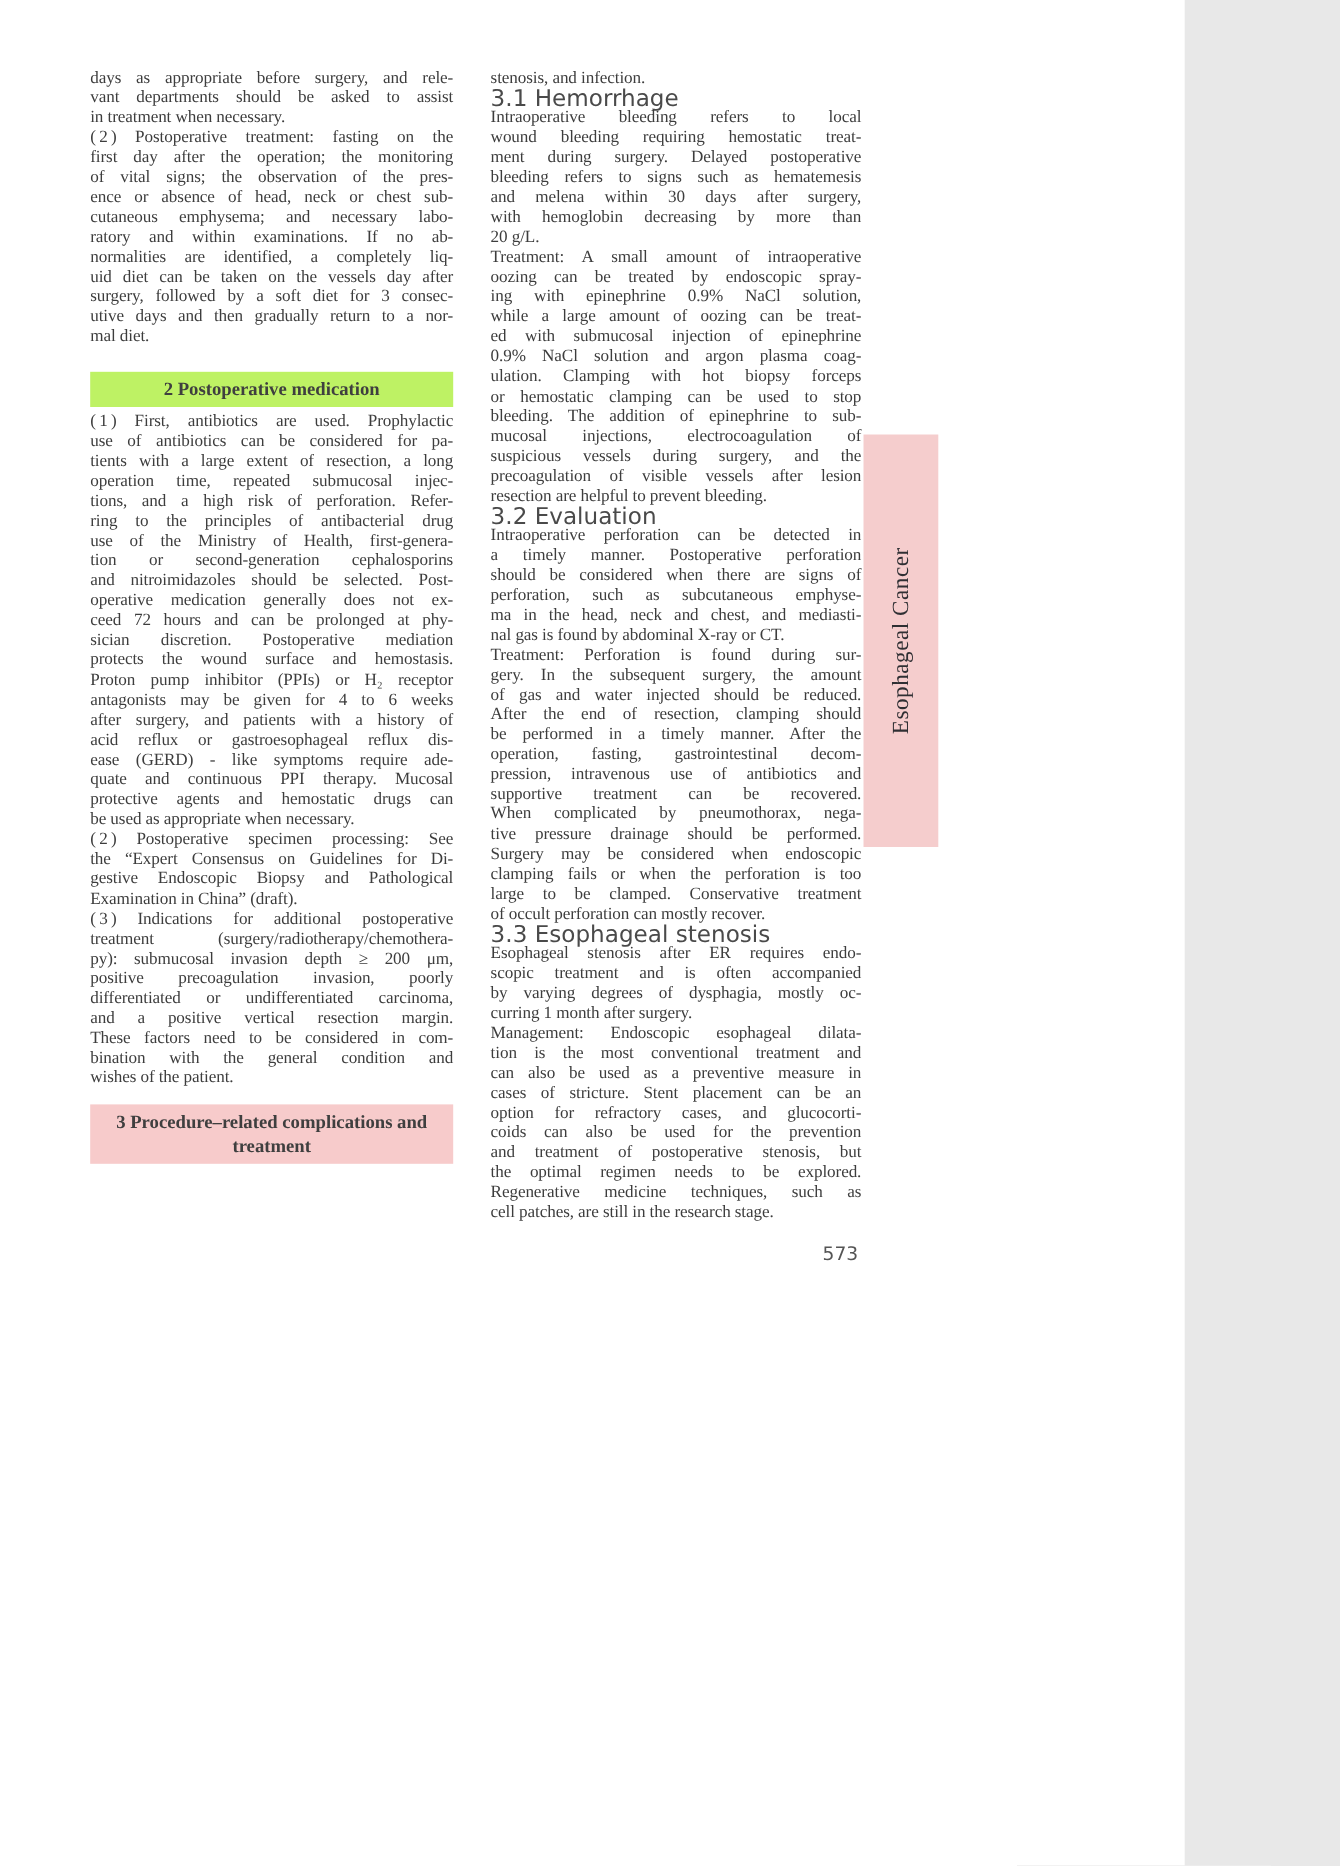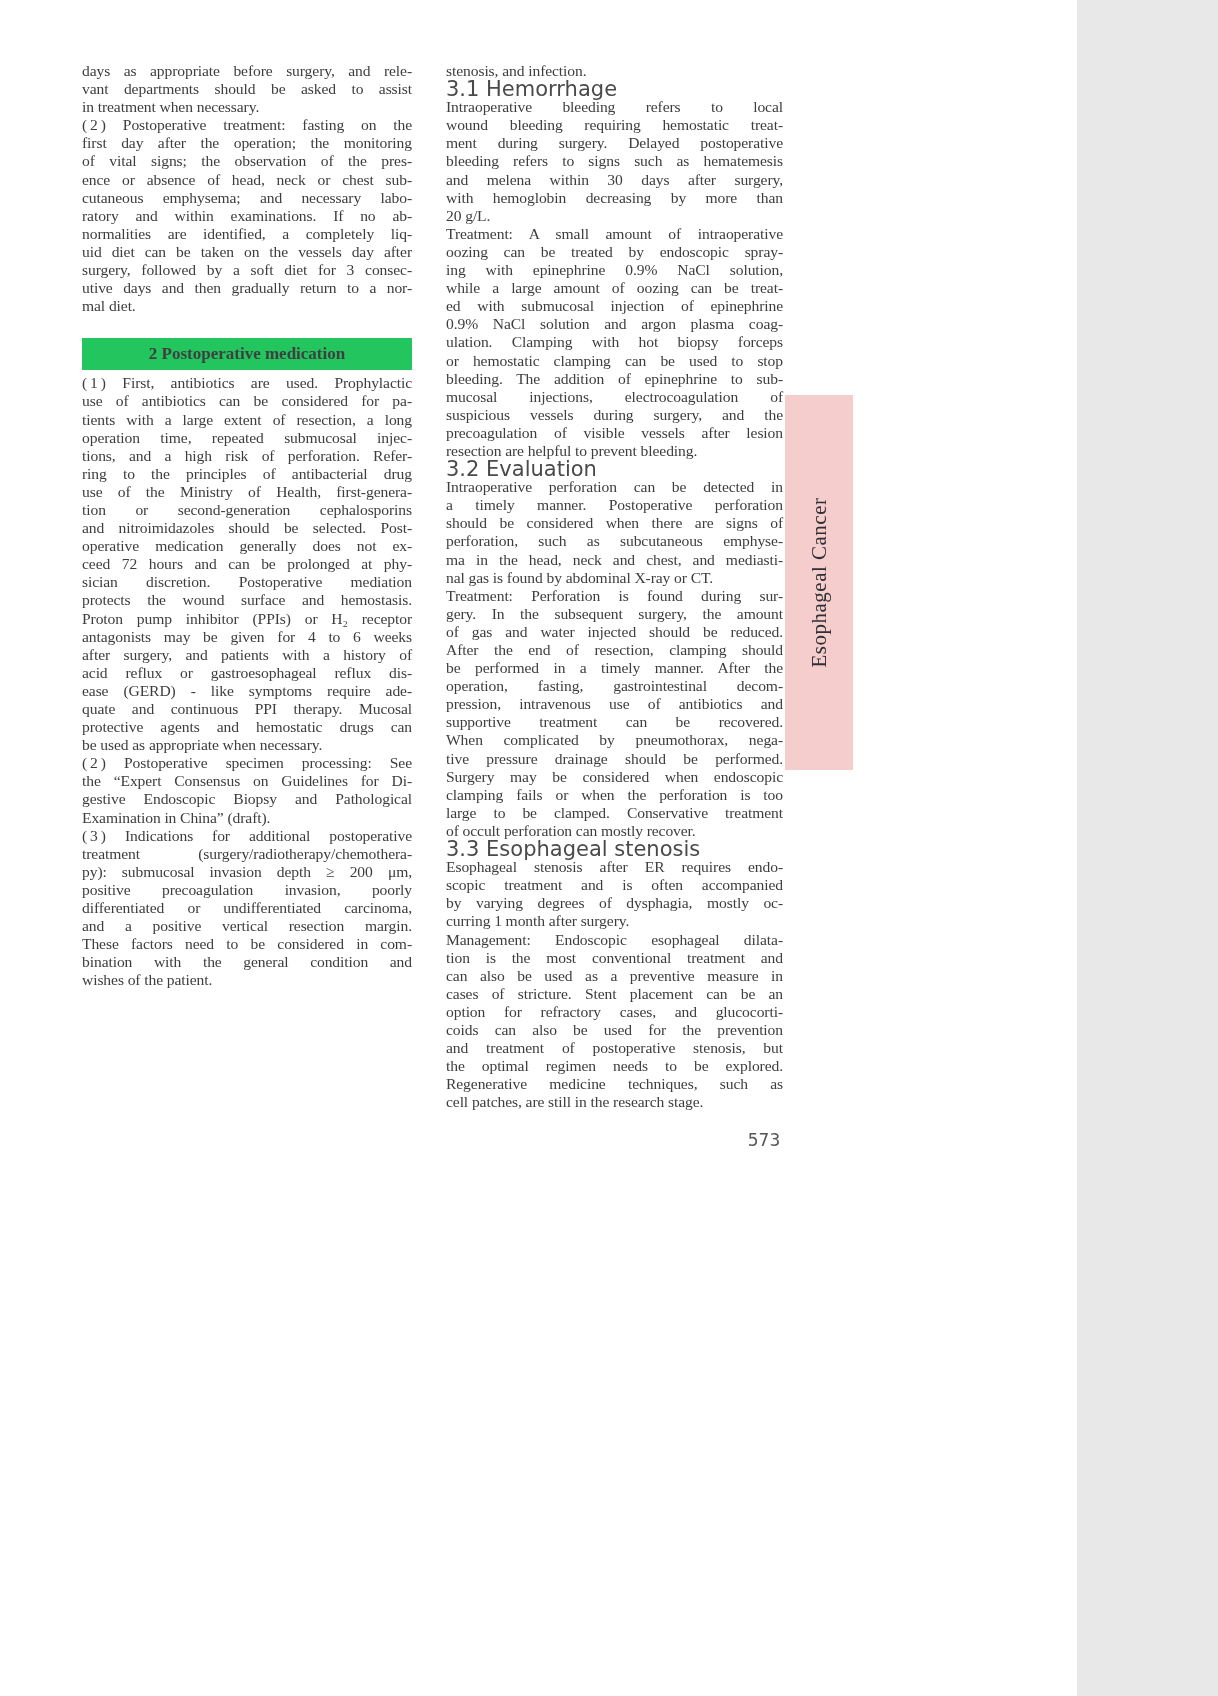--- a/index.html
+++ b/index.html
@@ -80,21 +80,21 @@
         <div class="line">of vital signs; the observation of the pres-</div>
         <div class="line">ence or absence of head, neck or chest sub-</div>
         <div class="line">cutaneous emphysema; and necessary labo-</div>
         <div class="line">ratory and within examinations. If no ab-</div>
         <div class="line">normalities are identified, a completely liq-</div>
         <div class="line">uid diet can be taken on the vessels day after</div>
         <div class="line">surgery, followed by a soft diet for 3 consec-</div>
         <div class="line">utive days and then gradually return to a nor-</div>
         <div class="line last">mal diet.</div>
       </div>
-      <div class="section-header" style="background: #22c55e; margin-top: 23px;">2 Postoperative medication</div>
+      <div class="section-header" style="background: #bef264; margin-top: 23px;">2 Postoperative medication</div>
       <div class="block">
         <div class="line">( 1 ) First, antibiotics are used. Prophylactic</div>
         <div class="line">use of antibiotics can be considered for pa-</div>
         <div class="line">tients with a large extent of resection, a long</div>
         <div class="line">operation time, repeated submucosal injec-</div>
         <div class="line">tions, and a high risk of perforation. Refer-</div>
         <div class="line">ring to the principles of antibacterial drug</div>
         <div class="line">use of the Ministry of Health, first-genera-</div>
         <div class="line">tion or second-generation cephalosporins</div>
         <div class="line">and nitroimidazoles should be selected. Post-</div>
@@ -117,20 +117,22 @@
         <div class="line">( 3 ) Indications for additional postoperative</div>
         <div class="line">treatment (surgery/radiotherapy/chemothera-</div>
         <div class="line">py): submucosal invasion depth ≥ 200 μm,</div>
         <div class="line">positive precoagulation invasion, poorly</div>
         <div class="line">differentiated or undifferentiated carcinoma,</div>
         <div class="line">and a positive vertical resection margin.</div>
         <div class="line">These factors need to be considered in com-</div>
         <div class="line">bination with the general condition and</div>
         <div class="line last">wishes of the patient.</div>
       </div>
+      <div class="section-header" style="background: rgb(247, 203, 203);">3 Procedure–related complications and
+treatment</div>
     </div>
   <div class="col col-right" id="col-right">
       <div class="block">
         <div class="line last">stenosis, and infection.</div>
       </div>
       <div class="subheading">3.1 Hemorrhage</div>
       <div class="block">
         <div class="line">Intraoperative bleeding refers to local</div>
         <div class="line">wound bleeding requiring hemostatic treat-</div>
         <div class="line">ment during surgery. Delayed postoperative</div>

